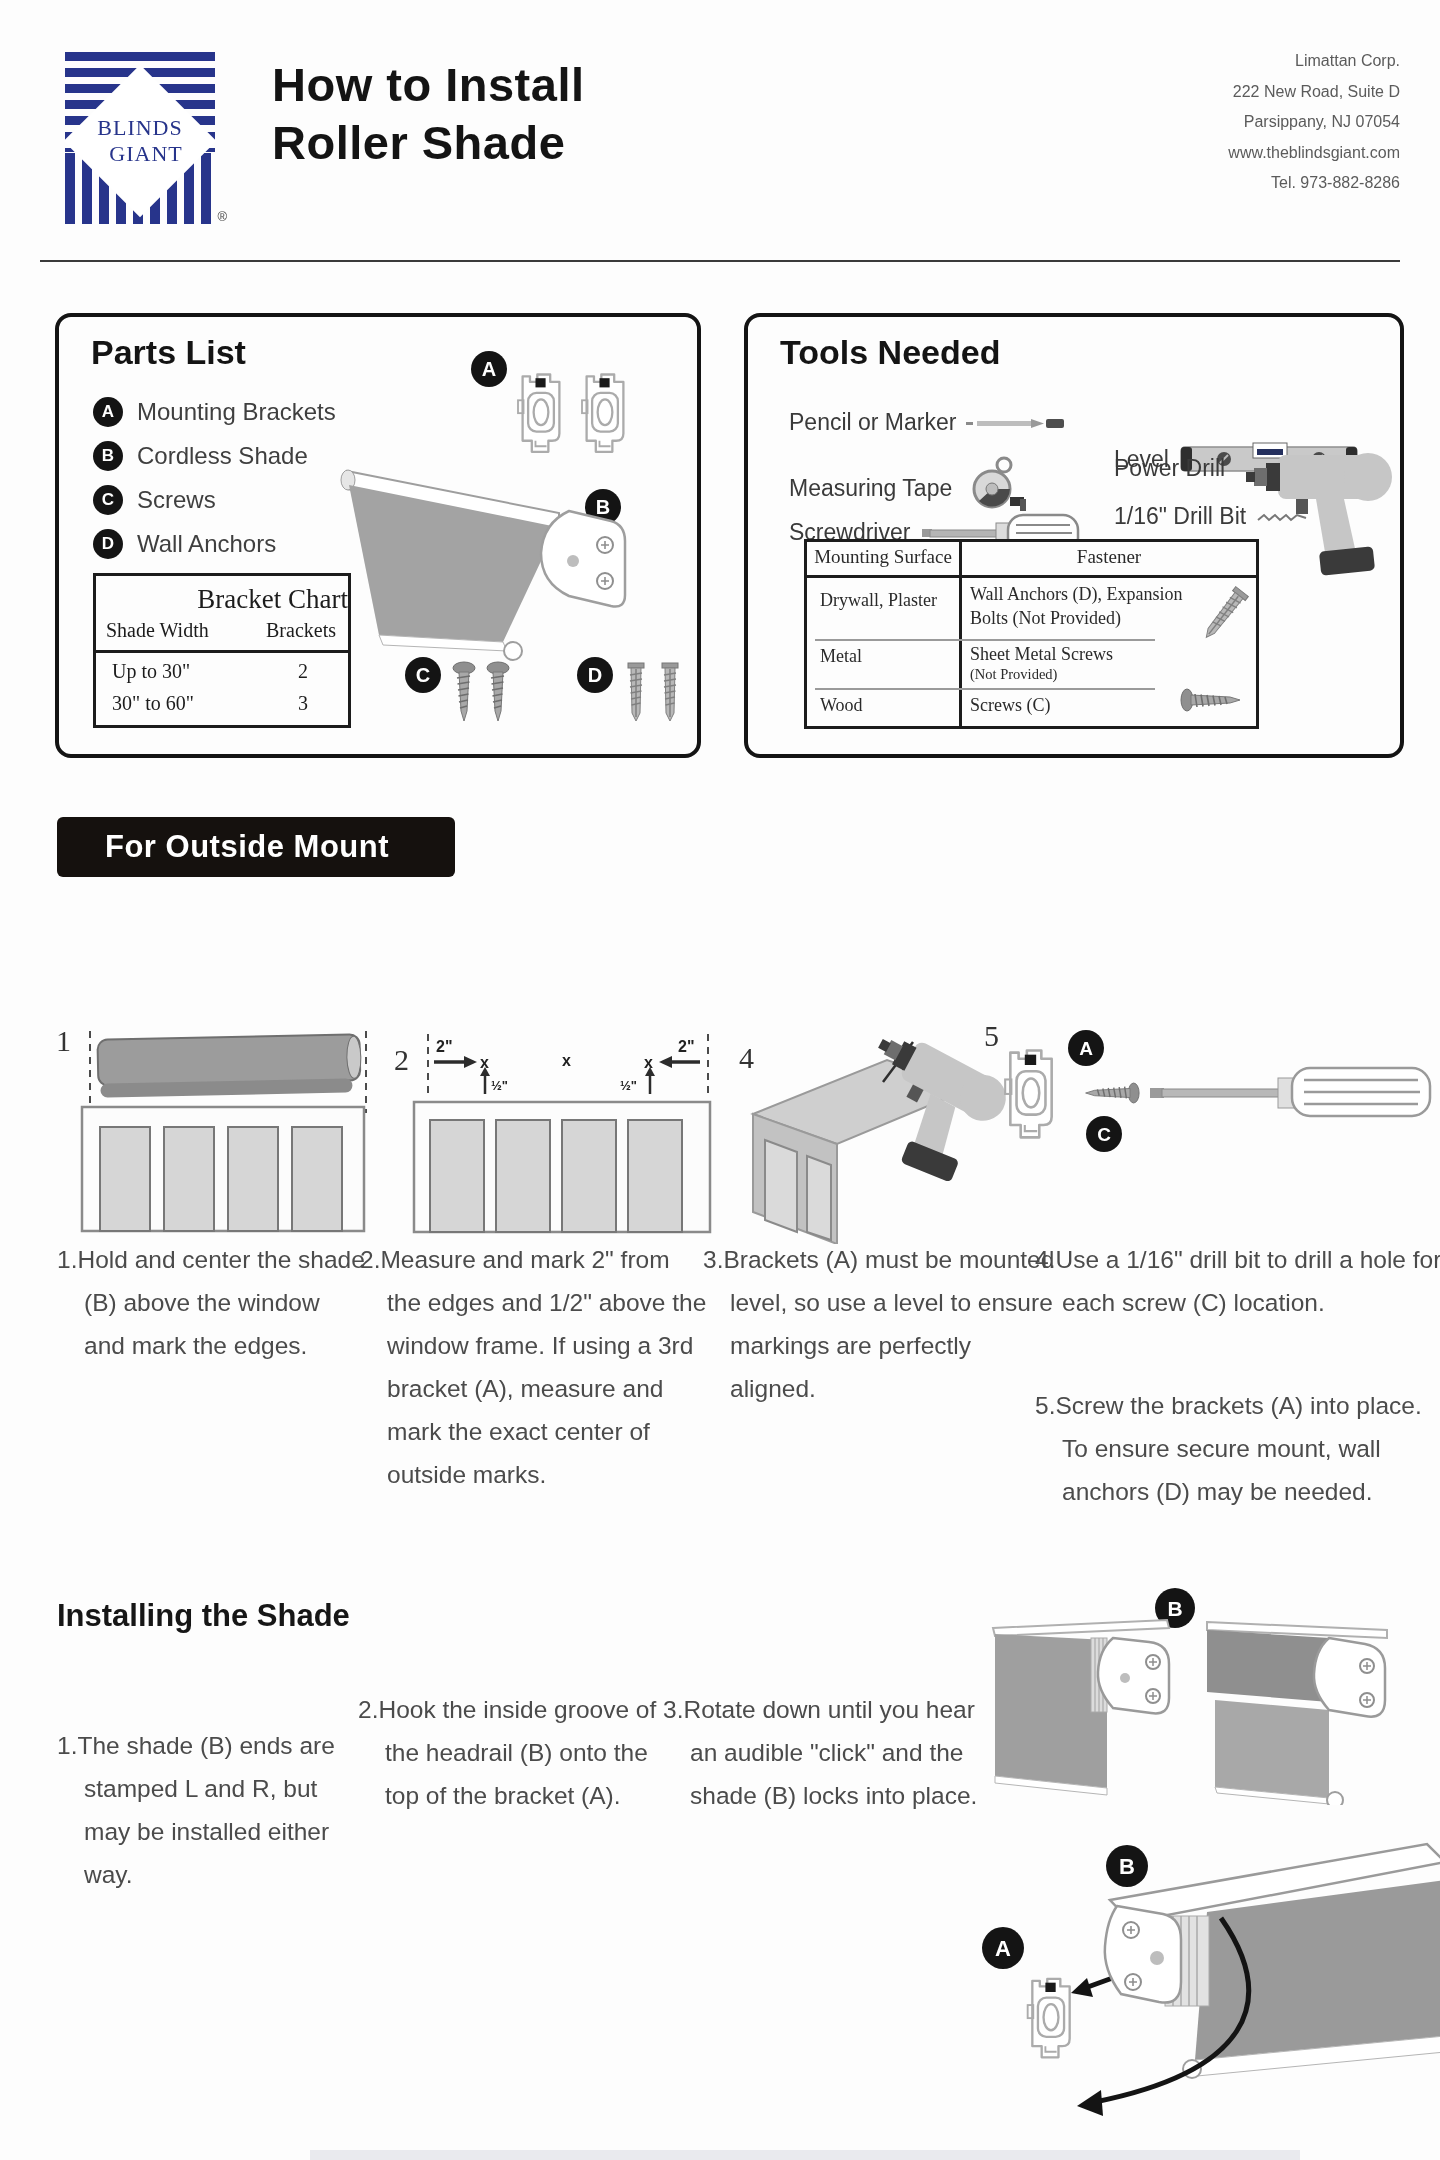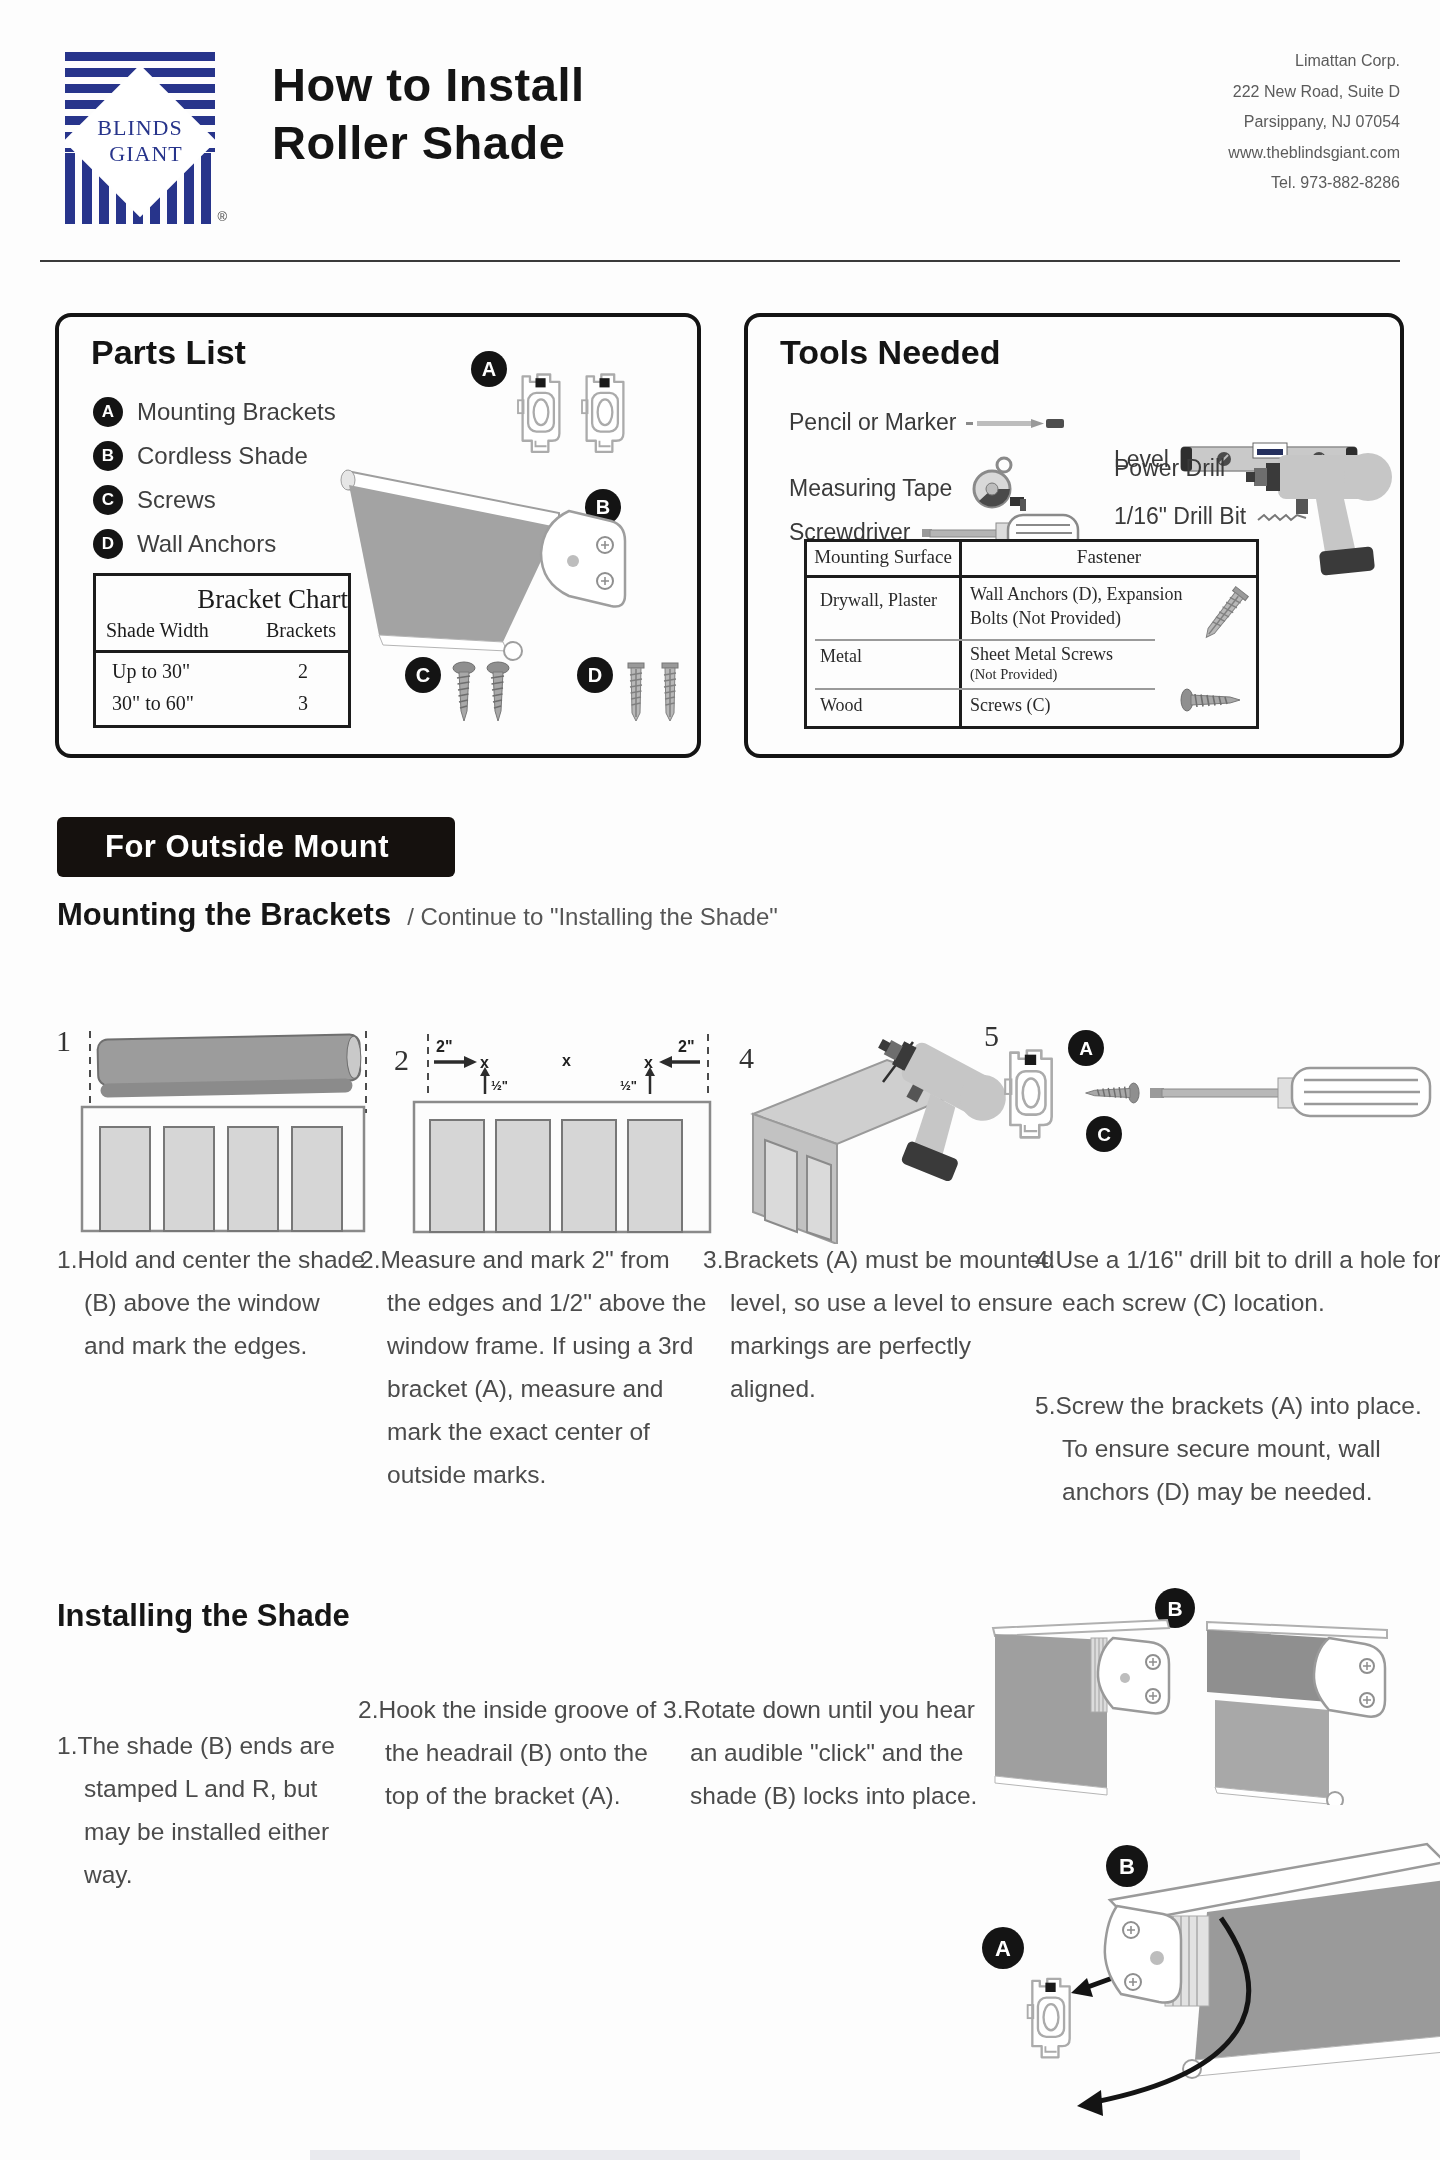--- a/index.html
+++ b/index.html
@@ -302,23 +302,20 @@
       <svg class="fig" style="left:372px;top:144px;" width="64" height="28" viewBox="0 0 64 28">
         <g transform="translate(1,27) rotate(-90)">
             <use href="#sym-screw" width="26" height="64"></use>
           </g>
       </svg>
     </div>
   </div>
 
   <div class="banner">For Outside Mount</div>
 
-  <div class="section-head" style="left:57px;top:897px;">
-    <span>Mounting the Brackets</span><span class="section-sub">/  Continue to "Installing the Shade"</span>
-  </div>
 
   <svg class="fig" style="left:48px;top:1015px;" width="332" height="222" viewBox="0 0 332 222">
     <text class="fig-num" x="8" y="36">1</text>
     <g stroke="#4a4a4a" stroke-width="2" stroke-dasharray="7 6">
       <line x1="42" y1="16" x2="42" y2="98"></line>
         <line x1="318" y1="16" x2="318" y2="98"></line>
     </g>
     <g transform="rotate(-1.2 180 50)">
       <rect x="50" y="22" width="262" height="46" rx="10" fill="#9c9c9c" stroke="#6f6f6f" stroke-width="2"></rect>
       <rect x="52" y="66" width="252" height="14" rx="7" fill="#8b8b8b"></rect>

